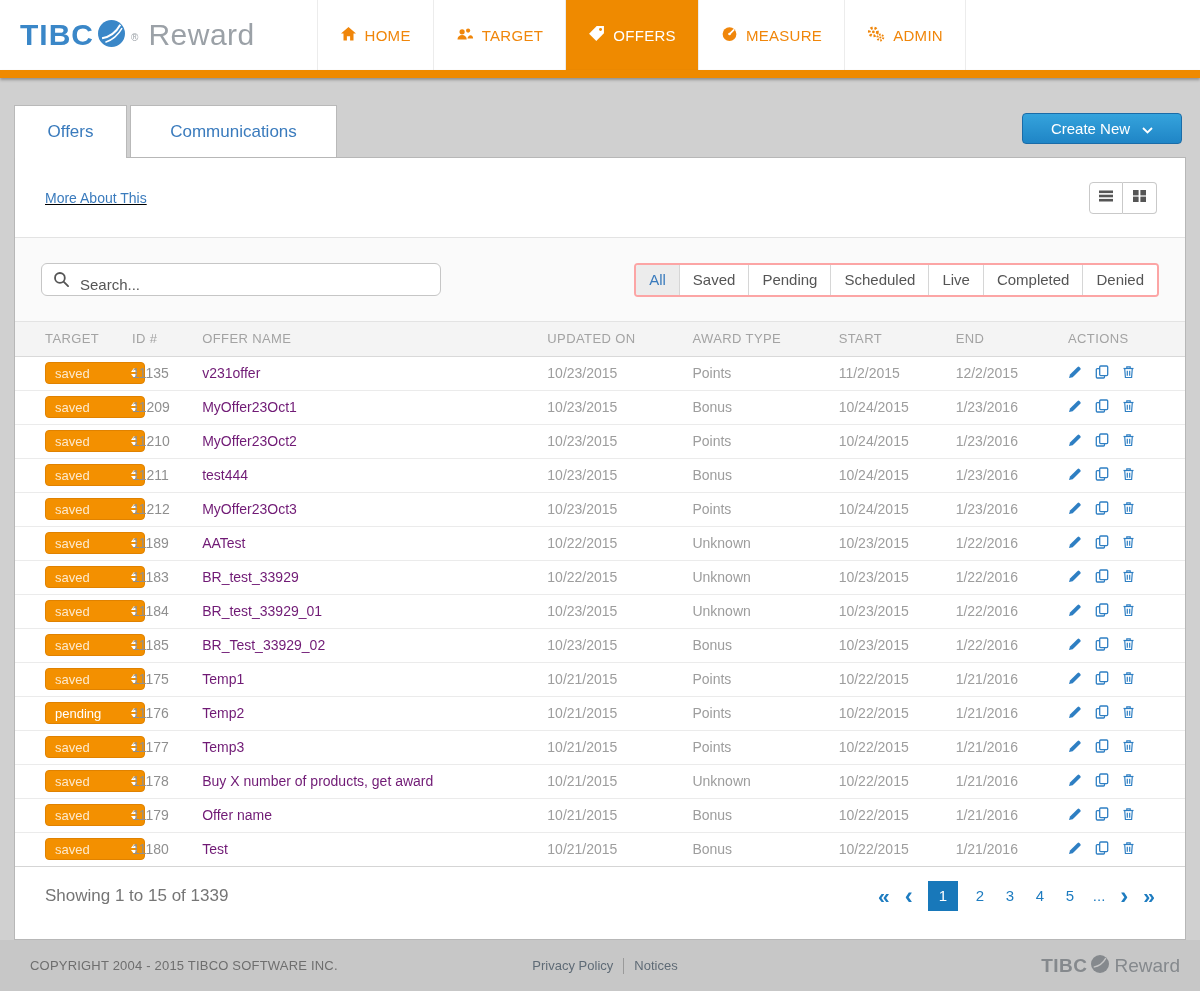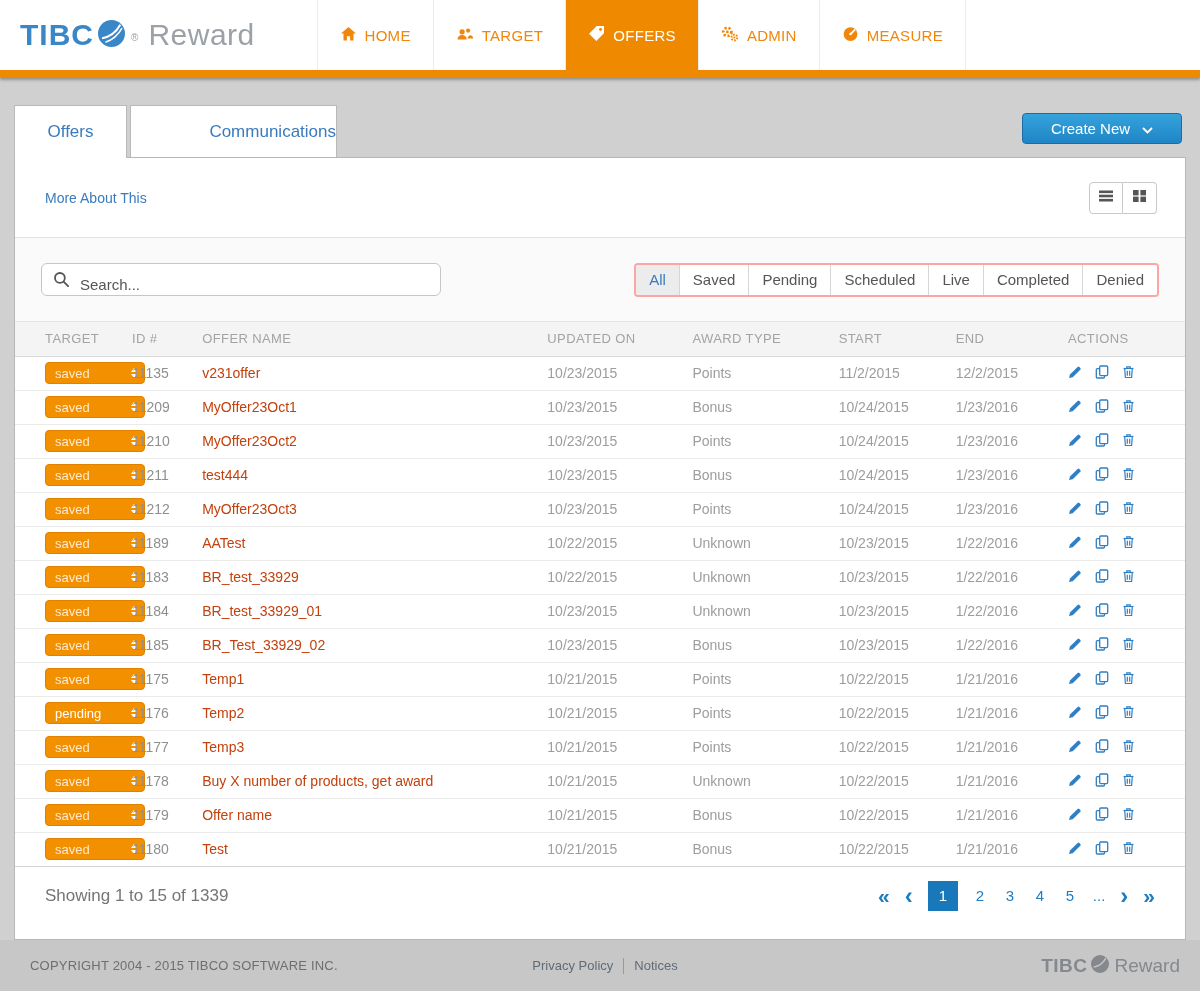--- a/index.html
+++ b/index.html
@@ -17,27 +17,27 @@
   .nav-item:last-child { border-right:1px solid #ececec; }
   .nav-item.active { background:#ef8a00; color:#fff; }
   .nav-item svg { flex:none; }
 
   .orange-bar { height:8px; background:#ef8a00; box-shadow:0 2px 3px rgba(0,0,0,.3); position:relative; z-index:5; }
 
   
   .tabs-row { display:flex; align-items:flex-end; padding:27px 18px 0 14px; height:79px; position:relative; }
   .tab { height:52px; background:#fff; border:1px solid #b9b9b9; border-bottom:none; display:flex; align-items:center; justify-content:center; font-size:17px; color:#3a7bbd; cursor:pointer; }
   .tab-offers { width:113px; margin-right:3px; }
-  .tab-comms { width:207px;justify-content:flex-end; }
+  .tab-comms { width:207px; }
   .tab.active { position:relative; z-index:2; margin-bottom:-1px; height:53px; }
   .btn-create { margin-left:auto; align-self:center; margin-bottom:6px; width:160px; height:31px; border:1px solid #1a6ca8; border-radius:4px; background:linear-gradient(#35a3dc,#1f85c6); color:#fff; font-size:15px; font-family:inherit; display:flex; align-items:center; justify-content:center; gap:12px; cursor:pointer; }
 
   
   .panel { margin:0 14px; height:783px; background:#fff; border:1px solid #b7b7b7; position:relative; z-index:1; }
-  .panel-top { height:79px; display:flex; align-items:center; padding:0 28px 0 30px; }
+  .panel-top { height:79px; display:flex; align-items:center; padding:0 28px 0 30px;text-decoration:underline; }
   .link-more { color:#3a7bbd; font-size:14px; text-decoration:none; cursor:pointer; }
   .view-toggle { margin-left:auto; display:flex; }
   .view-btn { width:34px; height:32px; background:#fff; border:1px solid #c9c9c9; display:flex; align-items:center; justify-content:center; cursor:pointer; }
   .view-btn:first-child { border-radius:4px 0 0 4px; }
   .view-btn:last-child { border-radius:0 4px 4px 0; border-left:none; }
 
   .toolbar { height:85px; background:#fafafa; border-top:1px solid #e3e3e3; border-bottom:1px solid #e3e3e3; display:flex; align-items:center; padding:0 26px; }
   .search-wrap { position:relative; width:400px; }
   .search-wrap svg { position:absolute; left:12px; top:8px; }
   .search-input { width:400px; height:33px; border:1px solid #c6c6c6; border-radius:6px; padding:10px 10px 0 38px; font-size:15px; color:#444; font-family:inherit; background:#fff; }
@@ -48,21 +48,21 @@
   .filter-btn.active { color:#3a7bbd; background:#ececec; }
 
   
   table { width:100%; border-collapse:collapse; table-layout:fixed; }
   col.c-status{width:10%} col.c-id{width:6%} col.c-name{width:29.5%} col.c-upd{width:12.4%} col.c-award{width:12.5%} col.c-start{width:10%} col.c-end{width:9.6%} col.c-act{width:10%}
   thead th { height:34px; background:#f4f4f4; border-bottom:1px solid #d9d9d9; color:#a3a3a3; font-weight:400; font-size:13px; letter-spacing:.4px; text-align:left; }
   th:first-child, td:first-child { padding-left:30px; }
   tbody td { height:34px; border-bottom:1px solid #ebebeb; font-size:14px; color:#9d9d9d; }
   tbody tr:last-child td { border-bottom:none; }
   td.cell-id { color:#8f8f8f; }
-  .offer-link { color:#c2410c; text-decoration:none; cursor:pointer; }
+  .offer-link { color:#701a75; text-decoration:none; cursor:pointer; }
   .pill { width:100px; height:22px; background:#f39000; border:1px solid #e08200; border-radius:4px; color:#fff; font-size:13px; display:flex; align-items:center; justify-content:space-between; padding:0 7px 0 9px; cursor:pointer; }
   .pill-saved .pill-label { opacity:.8; }
   .sel-arrows { display:flex; flex-direction:column; gap:2px; }
   .arrow-up { width:0;height:0;border-left:3.5px solid transparent;border-right:3.5px solid transparent;border-bottom:4px solid #fff; }
   .arrow-down { width:0;height:0;border-left:3.5px solid transparent;border-right:3.5px solid transparent;border-top:4px solid #fff; }
   .actions-cell { white-space:nowrap; }
   .action-btn { display:inline-block; margin-right:9px; cursor:pointer; vertical-align:middle; }
 
   
   .pagination { height:58px; border-top:1px solid #d5d5d5; display:flex; align-items:center; padding:0 30px;gap:19px; }
@@ -116,35 +116,35 @@
       <span>TARGET</span>
     </a>
     <a class="nav-item active">
       <span><svg width="17" height="17" viewBox="0 0 16 16">
             <path d="M1 8.2 L8.2 1 H15 V7.8 L7.8 15 Z" fill="#fff"></path>
             <circle cx="11.8" cy="4.2" r="1.4" fill="#ef8a00"></circle>
           </svg></span>
       <span>OFFERS</span>
     </a>
     <a class="nav-item">
+      <span><svg width="17" height="17" viewBox="0 0 16 16">
+            <circle cx="8" cy="8.5" r="6.5" fill="currentColor"></circle>
+            <path d="M8 8.5 L12 4.5" stroke="#fff" stroke-width="1.6" stroke-linecap="round"></path>
+            <circle cx="8" cy="8.5" r="1.2" fill="#fff"></circle>
+          </svg></span>
+      <span>MEASURE</span>
+    </a>
+    <a class="nav-item">
       <span><svg width="18" height="17" viewBox="0 0 17 16" fill="none" stroke="currentColor">
             <circle cx="6" cy="6.5" r="3.8" stroke-width="2.6" stroke-dasharray="2 1.7"></circle>
             <circle cx="6" cy="6.5" r="1.3" fill="currentColor" stroke="none"></circle>
             <circle cx="12.6" cy="11.8" r="2.7" stroke-width="2" stroke-dasharray="1.5 1.3"></circle>
             <circle cx="12.6" cy="11.8" r="1" fill="currentColor" stroke="none"></circle>
           </svg></span>
       <span>ADMIN</span>
-    </a>
-    <a class="nav-item">
-      <span><svg width="17" height="17" viewBox="0 0 16 16">
-            <circle cx="8" cy="8.5" r="6.5" fill="currentColor"></circle>
-            <path d="M8 8.5 L12 4.5" stroke="#fff" stroke-width="1.6" stroke-linecap="round"></path>
-            <circle cx="8" cy="8.5" r="1.2" fill="#fff"></circle>
-          </svg></span>
-      <span>MEASURE</span>
     </a>
   </nav>
 </div>
 <div class="orange-bar"></div>
 
 <div class="tabs-row">
   <div class="tab tab-offers active">
       <span>Offers</span>
     </div>
   <div class="tab tab-comms">

